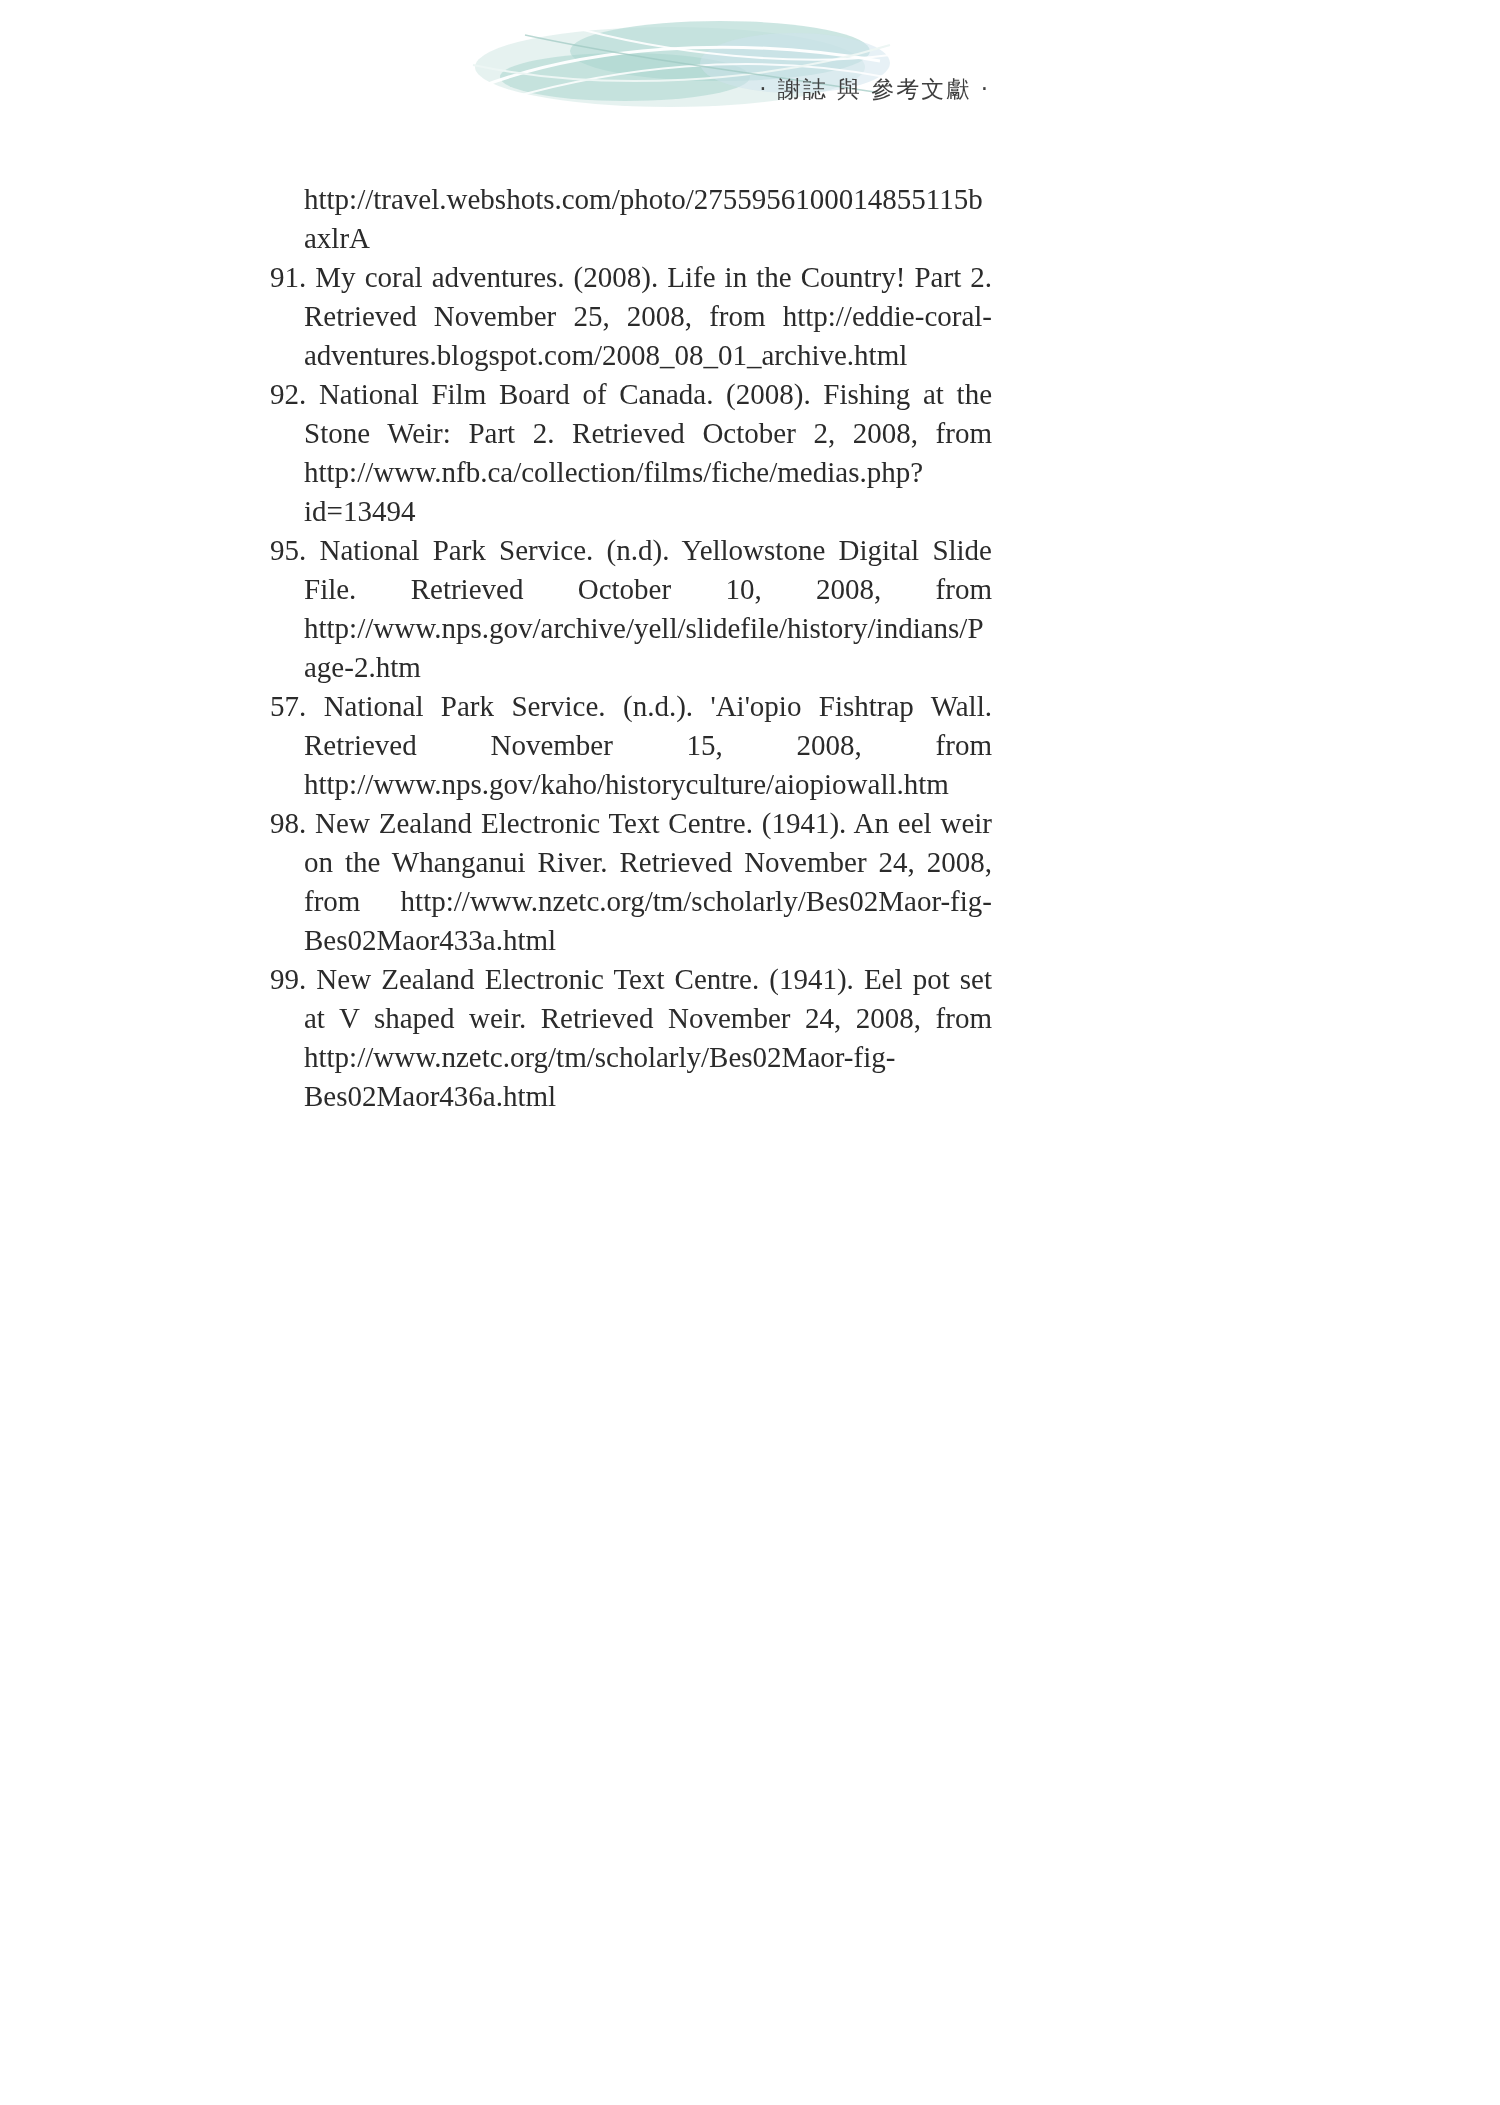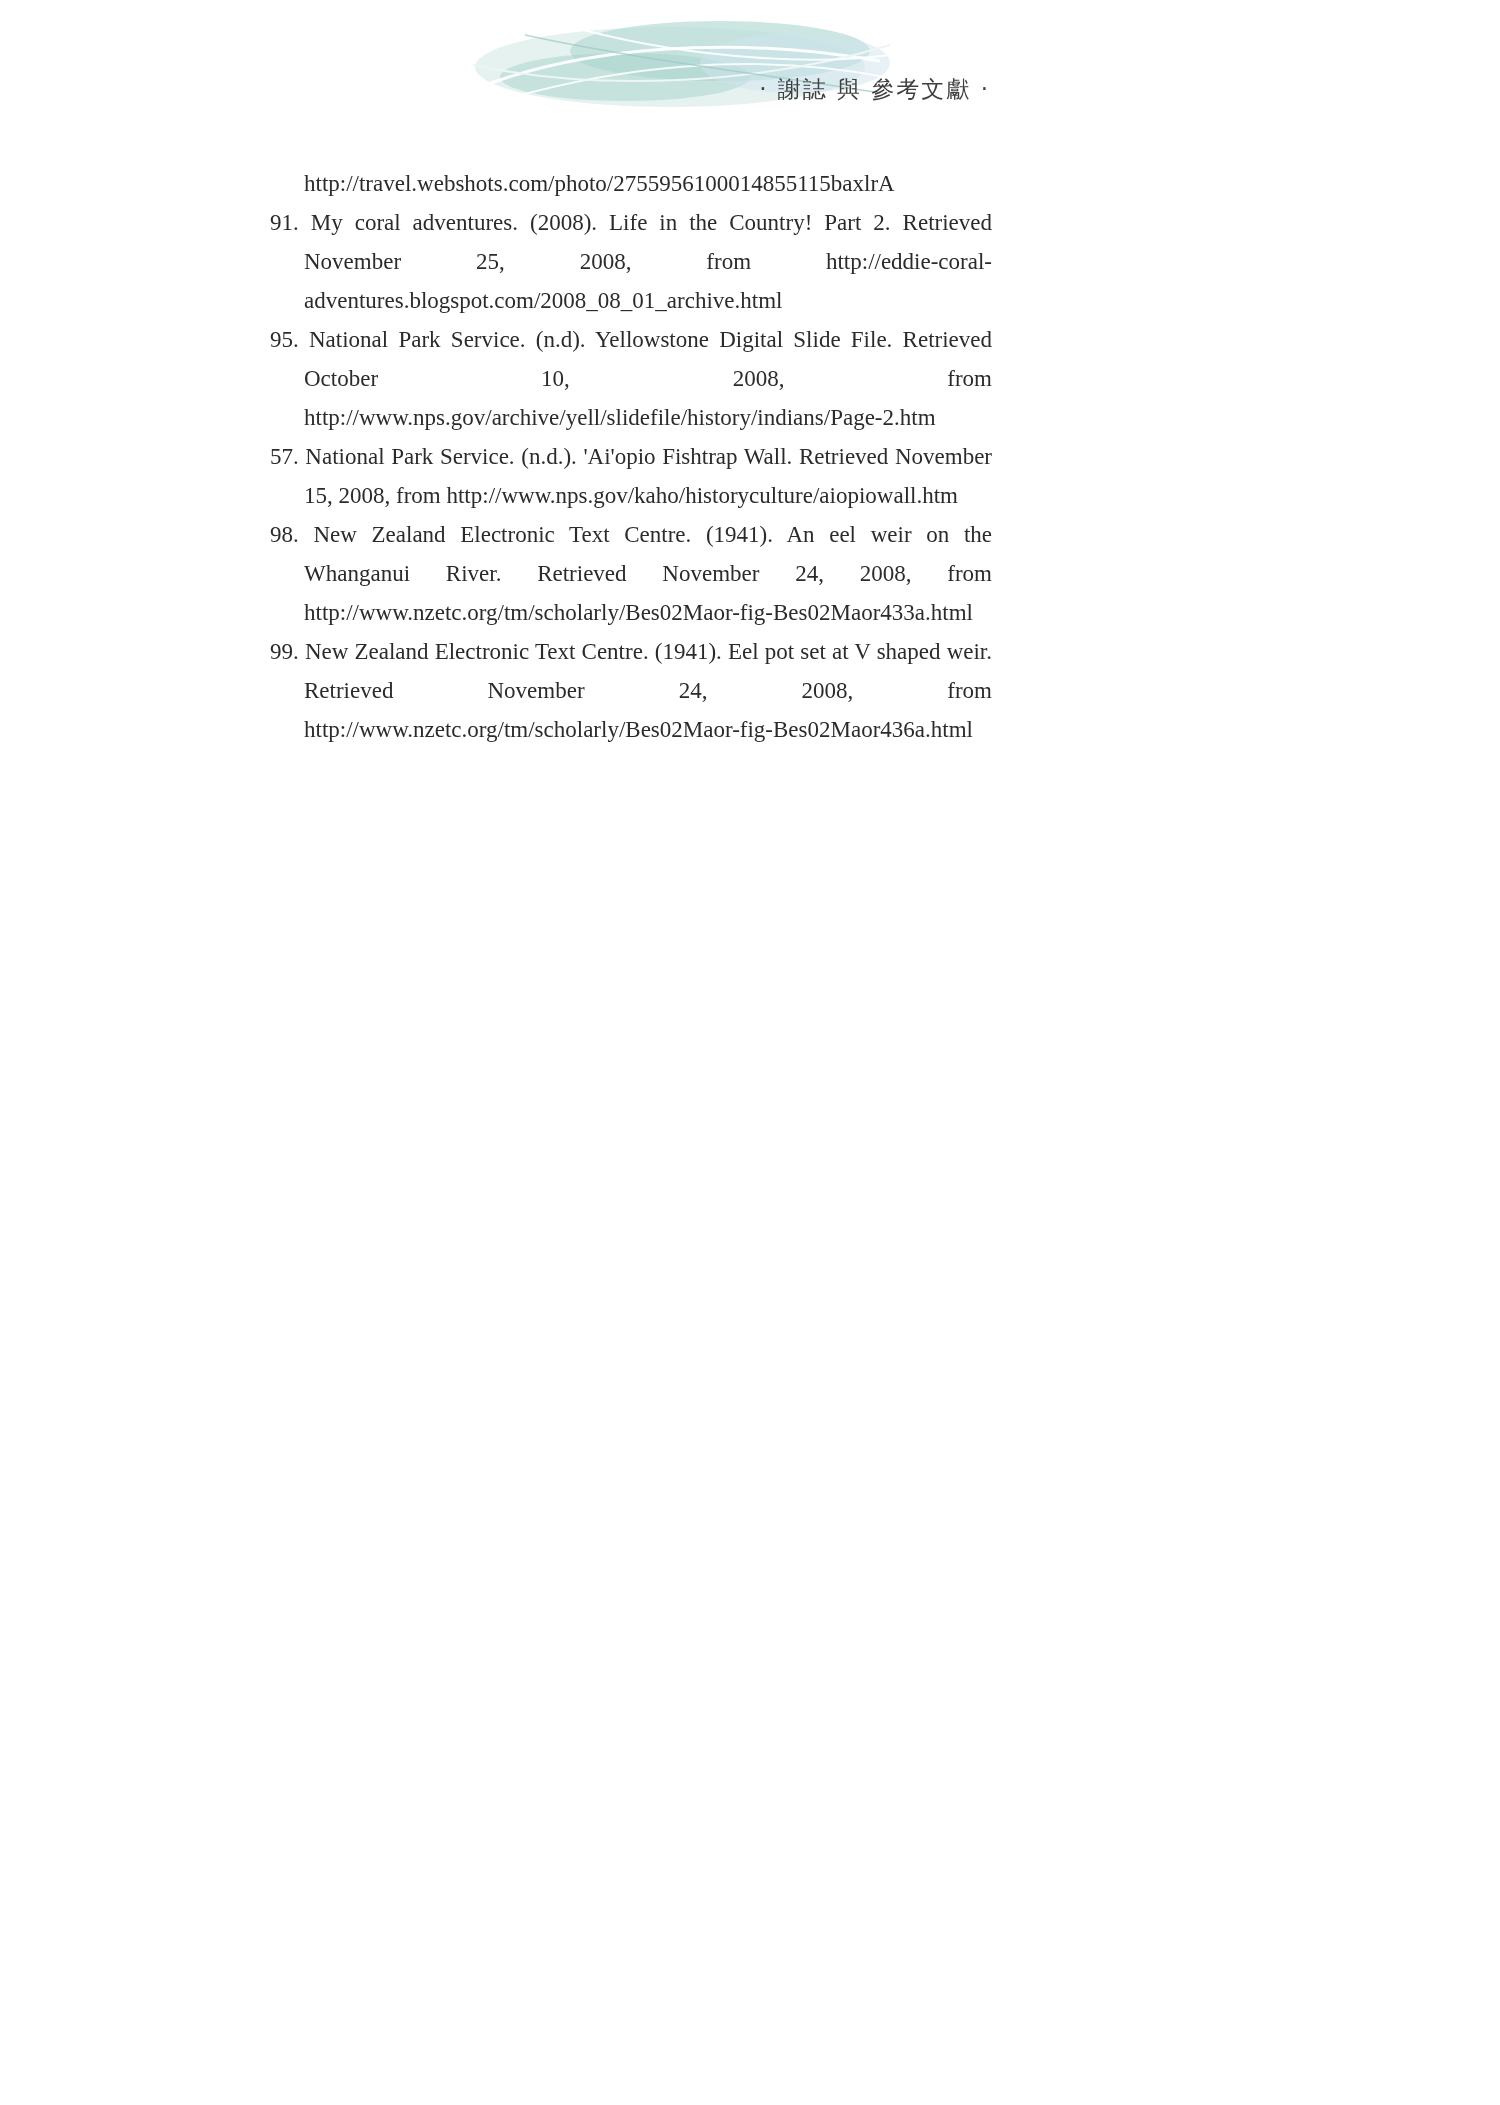--- a/index.html
+++ b/index.html
@@ -28,24 +28,24 @@
     top: 74px;
     right: 510px;
     font-family: "DejaVu Sans", "Liberation Sans", sans-serif;
     font-size: 23px;
     letter-spacing: 2px;
     color: #3f3f3f;
     white-space: nowrap;
   }
   .content {
     position: absolute;
-    top: 164px;
+    top: 180px;
     left: 270px;
     width: 722px;
-    font-size: 23px;
+    font-size: 29px;
     line-height: 39px;
   }
   .ref {
     text-align: justify;
     text-indent: -34px;
     padding-left: 34px;
     overflow-wrap: anywhere;
     margin: 0;
   }
   .ref.cont {
@@ -82,20 +82,21 @@
 
   <div class="header-title">· 謝誌 與 參考文獻 ·</div>
 
   <div class="content">
 
     <p class="ref cont">http://travel.webshots.com/photo/2755956100014855115baxlrA</p>
 
 
     <p class="ref"><span class="num">91.</span> <span>My coral adventures. (2008). Life in the Country! Part 2. Retrieved November 25, 2008, from http://eddie-coral-adventures.blogspot.com/2008_08_01_archive.html</span></p>
 
+    <p class="ref"><span class="num">92.</span> <span>National Film Board of Canada. (2008). Fishing at the Stone Weir: Part 2. Retrieved October 2, 2008, from http://www.nfb.ca/collection/films/fiche/medias.php?id=13494</span></p>
 
 
 
     <p class="ref"><span class="num">95.</span> <span>National Park Service. (n.d). Yellowstone Digital Slide File. Retrieved October 10, 2008, from http://www.nps.gov/archive/yell/slidefile/history/indians/Page-2.htm</span></p>
 
     <p class="ref"><span class="num">57.</span> <span>National Park Service. (n.d.). 'Ai'opio Fishtrap Wall. Retrieved November 15, 2008, from http://www.nps.gov/kaho/historyculture/aiopiowall.htm</span></p>
 
 
     <p class="ref"><span class="num">98.</span> <span>New Zealand Electronic Text Centre. (1941). An eel weir on the Whanganui River. Retrieved November 24, 2008, from http://www.nzetc.org/tm/scholarly/Bes02Maor-fig-Bes02Maor433a.html</span></p>
 

